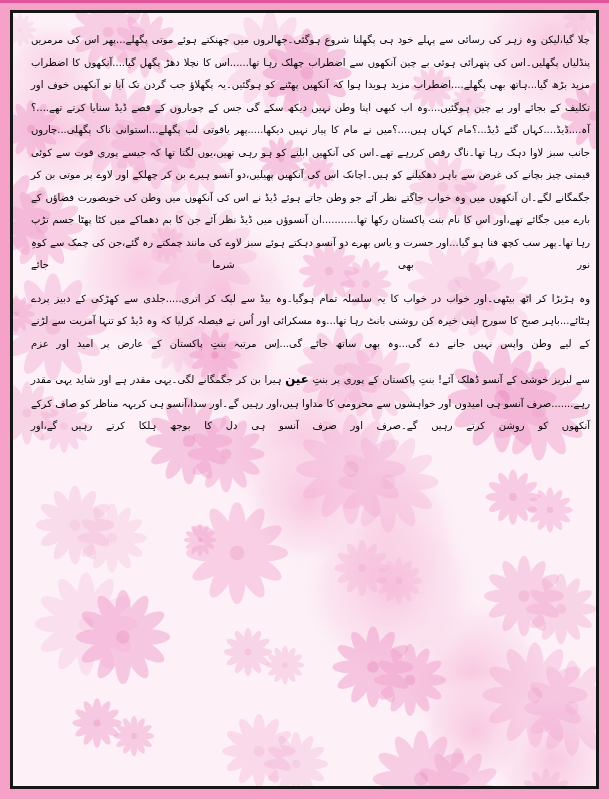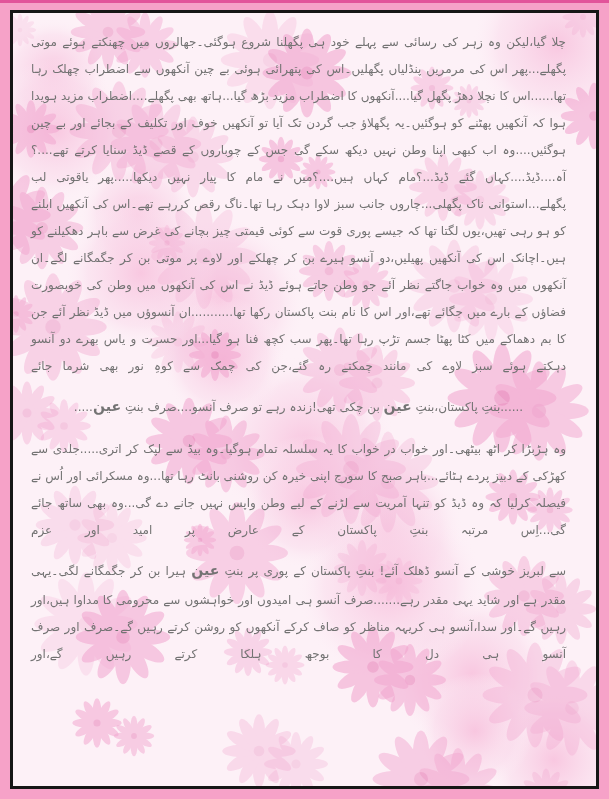--- a/index.html
+++ b/index.html
@@ -26,24 +26,24 @@
     border:3px solid #161616;
     background:#fdf1f7;
     overflow:hidden;
   }
   svg.floral{
     position:absolute;left:0;top:0;width:100%;height:100%;
     display:block;
   }
   .text-layer{
     position:absolute;left:0;top:0;right:0;bottom:0;
-    padding:16px 30px 10px 18px;
+    padding:16px 6px 10px 18px;
     direction:rtl;
-    color:#737373;
-    font-size:12px;
+    color:#000000;
+    font-size:10px;
     line-height:2.25;
     text-align:justify;
   }
   p.para{
     margin:0 0 11px 0;
     text-align:justify;
     text-align-last:justify;
   }
   p.closing{
     margin:0 0 13px 0;
@@ -168,21 +168,20 @@
           <use href="#daisy" transform="translate(360,654) scale(1.62)" opacity="0.59"></use>
           <use href="#daisy" transform="translate(533,781) scale(1.02)" opacity="0.31"></use>
           <use href="#daisy" transform="translate(106,118) scale(1.99)" opacity="0.41"></use>
         </g>
     </svg>
 
     <div class="text-layer">
 
       <p class="para">چلا گیا،لیکن وہ زہر کی رسائی سے پہلے خود ہی پگھلنا شروع ہوگئی۔جھالروں میں چھنکتے ہوئے موتی پگھلے...پھر اس کی مرمریں پنڈلیاں پگھلیں۔اس کی پتھرائی ہوئی بے چین آنکھوں سے اضطراب چھلک رہا تھا......اس کا نچلا دھڑ پگھل گیا....آنکھوں کا اضطراب مزید بڑھ گیا...ہاتھ بھی پگھلے....اضطراب مزید ہویدا ہوا کہ آنکھیں پھٹنے کو ہوگئیں۔یہ پگھلاؤ جب گردن تک آیا تو آنکھیں خوف اور تکلیف کے بجائے اور بے چین ہوگئیں....وہ اب کبھی اپنا وطن نہیں دیکھ سکے گی جس کے چوباروں کے قصے ڈیڈ سنایا کرتے تھے....؟آہ....ڈیڈ....کہاں گئے ڈیڈ...؟مام کہاں ہیں....؟میں نے مام کا پیار نہیں دیکھا.....پھر یاقوتی لب پگھلے...استوانی ناک پگھلی...چاروں جانب سبز لاوا دہک رہا تھا۔ناگ رقص کررہے تھے۔اس کی آنکھیں ابلنے کو ہو رہی تھیں،یوں لگتا تھا کہ جیسے پوری قوت سے کوئی قیمتی چیز بچانے کی غرض سے باہر دھکیلنے کو ہیں۔اچانک اس کی آنکھیں پھیلیں،دو آنسو ہیرے بن کر چھلکے اور لاوے پر موتی بن کر جگمگانے لگے۔ان آنکھوں میں وہ خواب جاگتے نظر آئے جو وطن جاتے ہوئے ڈیڈ نے اس کی آنکھوں میں وطن کی خوبصورت فضاؤں کے بارے میں جگائے تھے،اور اس کا نام بنت پاکستان رکھا تھا...........ان آنسوؤں میں ڈیڈ نظر آئے جن کا بم دھماکے میں کٹا پھٹا جسم تڑپ رہا تھا۔پھر سب کچھ فنا ہو گیا...اور حسرت و یاس بھرے دو آنسو دہکتے ہوئے سبز لاوے کی مانند چمکتے رہ گئے،جن کی چمک سے کوہِ نور بھی شرما جائے</p>
 
-      <p class="closing"><span>......بنتِ پاکستان،بنتِ </span><span class="bold-word">عین</span><span> بن چکی تھی!زندہ رہے تو صرف آنسو....صرف بنتِ </span><span class="bold-word">عین</span><span>.....</span></p>
 
       <p class="para">وہ ہڑبڑا کر اٹھ بیٹھی۔اور خواب در خواب کا یہ سلسلہ تمام ہوگیا۔وہ بیڈ سے لپک کر اتری.....جلدی سے کھڑکی کے دبیز پردے ہٹائے...باہر صبح کا سورج اپنی خیرہ کن روشنی بانٹ رہا تھا...وہ مسکرائی اور اُس نے فیصلہ کرلیا کہ وہ ڈیڈ کو تنہا آمریت سے لڑنے کے لیے وطن واپس نہیں جانے دے گی...وہ بھی ساتھ جائے گی...اِس مرتبہ بنتِ پاکستان کے عارض پر امید اور عزم</p>
 
       <p class="para"><span>سے لبریز خوشی کے آنسو ڈھلک آئے! بنتِ پاکستان کے پوری پر بنتِ </span><span class="bold-word">عین</span><span> ہیرا بن کر جگمگانے لگی۔یہی مقدر ہے اور شاید یہی مقدر رہے.......صرف آنسو ہی امیدوں اور خواہشوں سے محرومی کا مداوا ہیں،اور رہیں گے۔اور سدا،آنسو ہی کریہہ مناظر کو صاف کرکے آنکھوں کو روشن کرتے رہیں گے۔صرف اور صرف آنسو ہی دل کا بوجھ ہلکا کرتے رہیں گے،اور</span></p>
 
     </div>
   </div>
 </div>
 
 </body></html>

